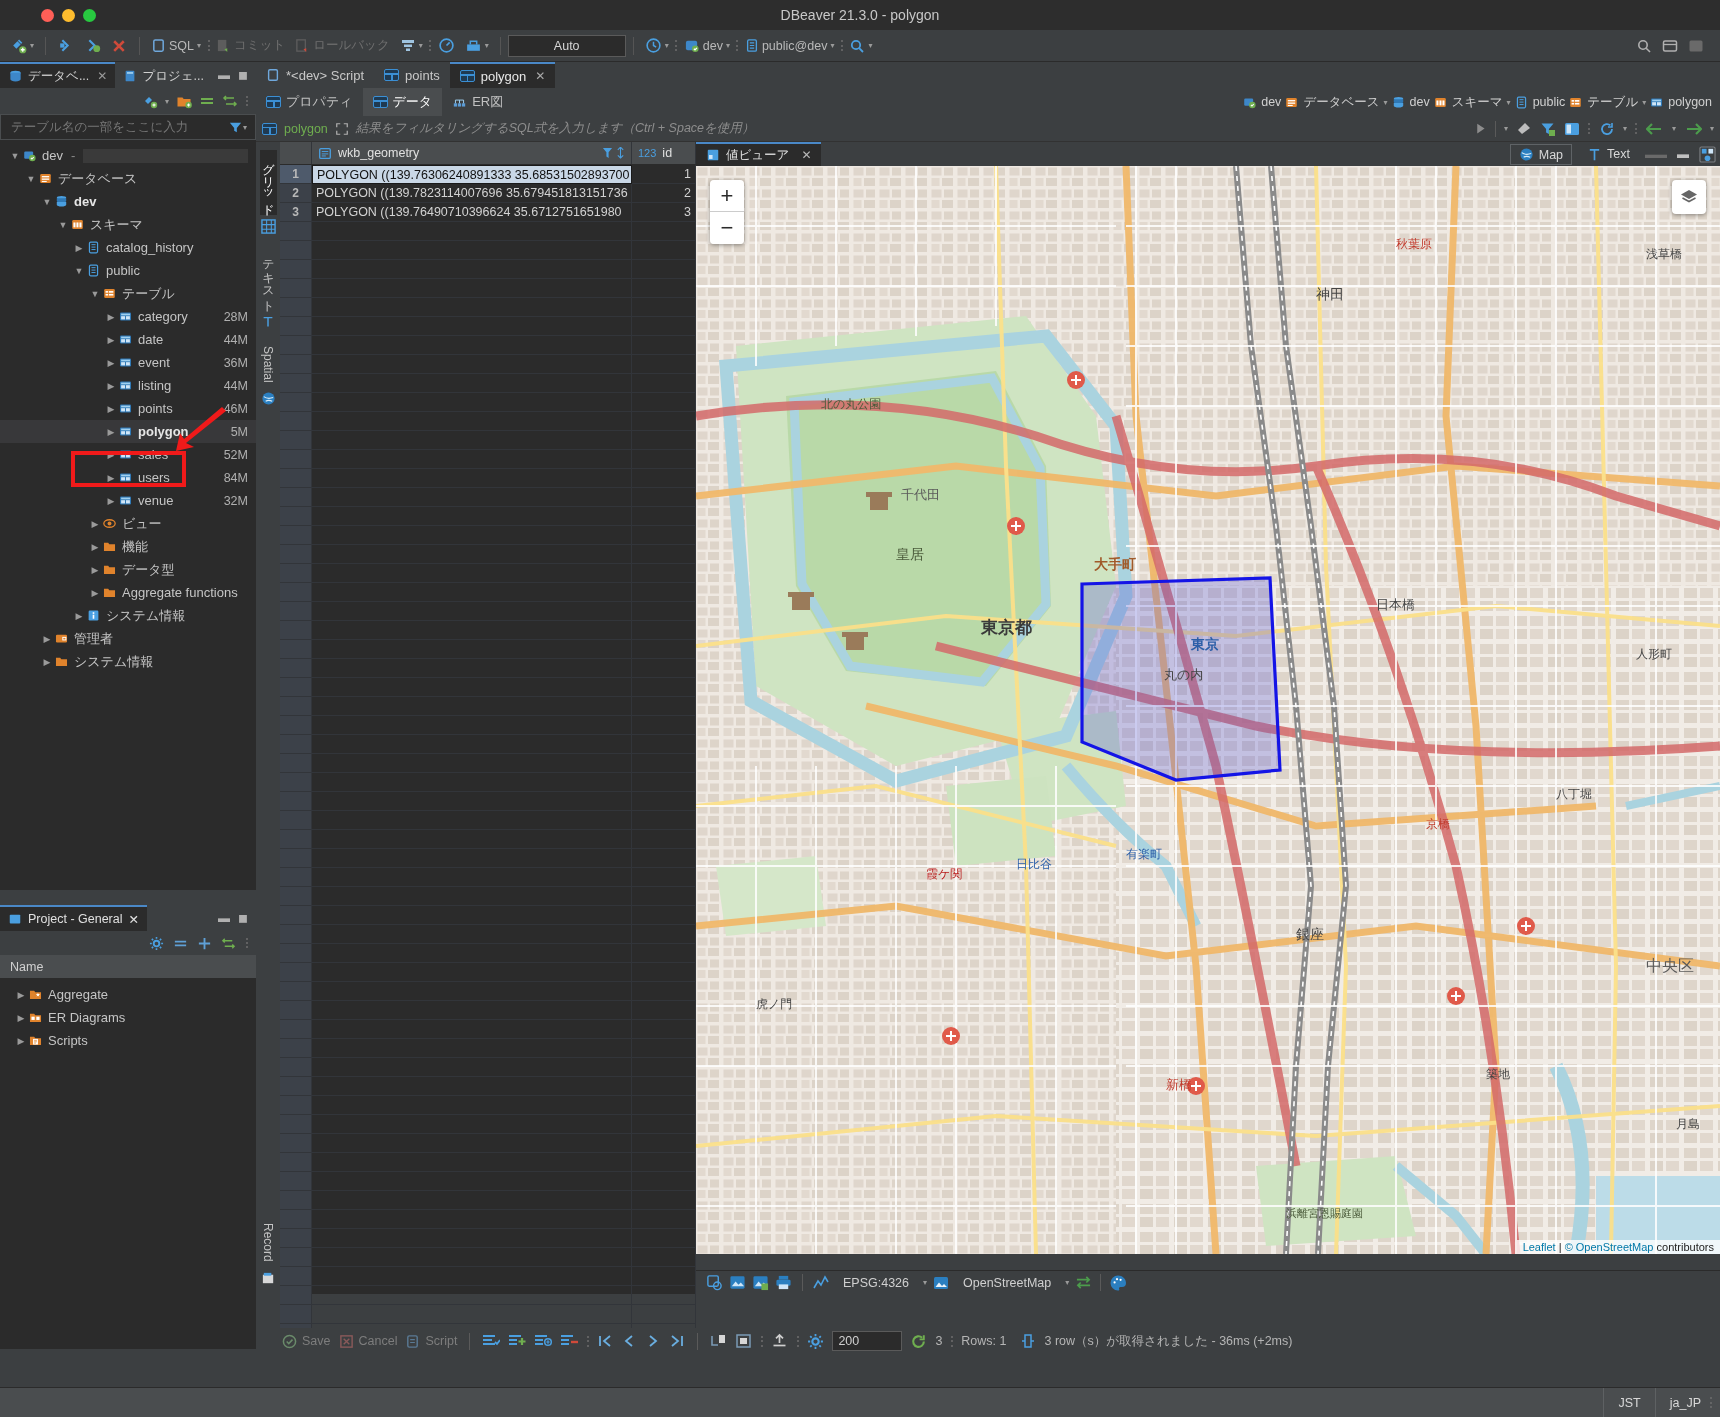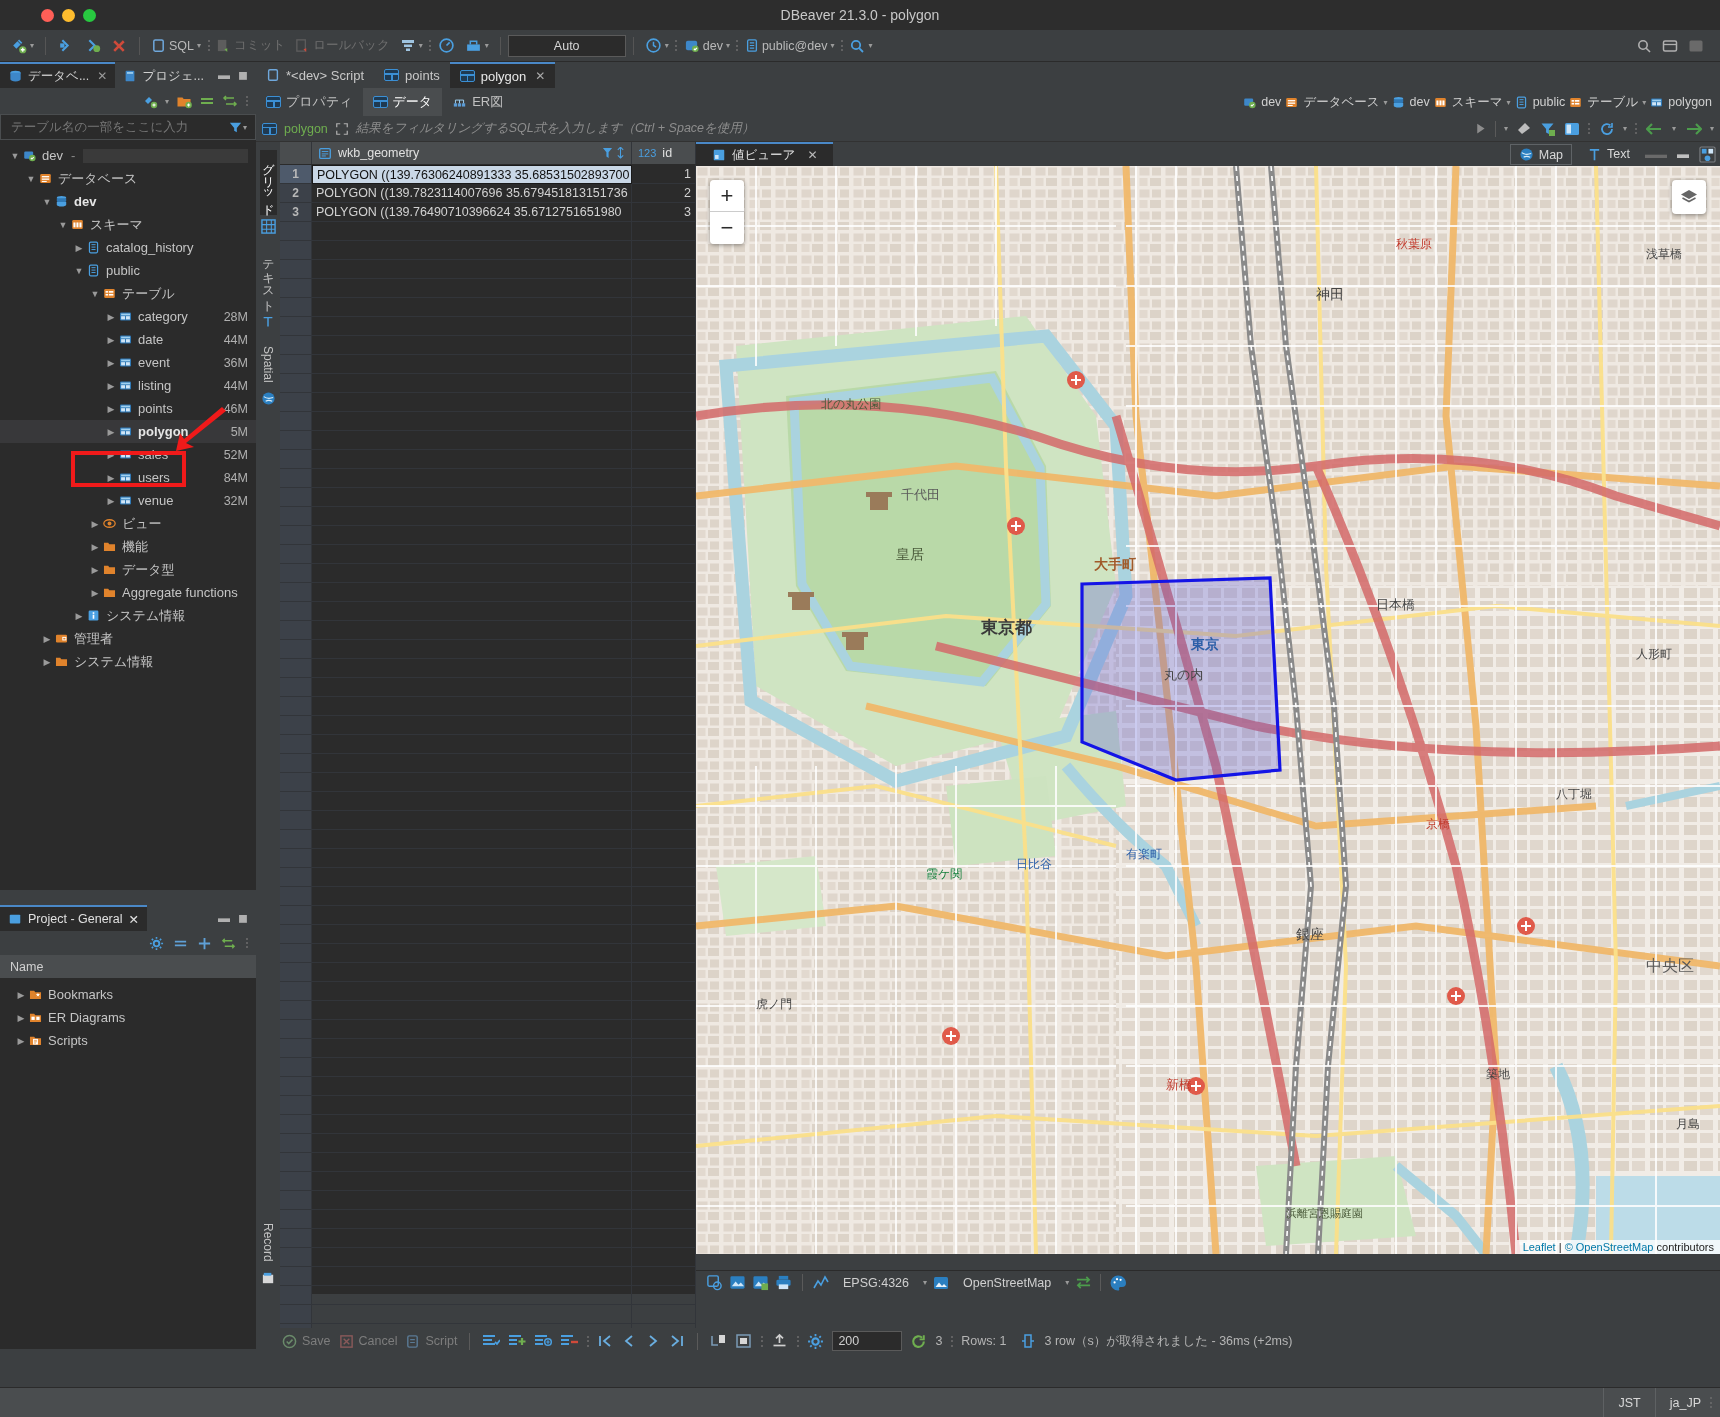--- a/index.html
+++ b/index.html
@@ -173,21 +173,21 @@
   .grow.sel .cell.geom { background: #c9d7e6; color:#111; border:1px solid #1a1a1a; }
   .grid-empty-row { display:flex; height:19px; }
   .grid-empty-row .num { width:32px; background:#3c4149; border-right:1px solid #32353a; border-bottom:1px solid #32353a;}
   .grid-empty-row .c1 { width:320px; border-right:1px solid #32353a; border-bottom:1px solid #32353a;}
   .grid-empty-row .c2 { width:64px; border-right:1px solid #32353a; border-bottom:1px solid #32353a;}
 
   
   .mappanel { position: absolute; left: 440px; top: 80px; width: 1024px; height: 1152px; background: #3c3f41; }
   .map-tabs { height: 24px; display: flex; align-items: stretch; position: relative; }
   .map-tab {
-    display: flex; align-items: center; gap: 6px; padding: 0 16px;
+    display: flex; align-items: center; gap: 6px; padding: 0 10px;
     background: #2b2b2b; font-size: 12.5px; color: #e0e0e0; border-top:2px solid #4a88c7;
   }
   .map-tools { position:absolute; right: 4px; top:0; height:24px; display:flex; align-items:center; gap:6px; }
   .mt-btn {
     display:flex; align-items:center; gap:5px; padding: 2px 8px; font-size:12.5px; color:#d8d8d8;
     border:1px solid transparent;
   }
   .mt-btn.bordered { border:1px solid #5f6366;align-items:flex-end; }
 
   .mapview { position: absolute; left: 0; top: 24px; width: 1024px; height: 1088px; overflow: hidden; background: #e8e0d8; }
@@ -799,21 +799,21 @@
     <div class="proj-colhdr">Name</div>
     <div class="proj-list" id="projlist">
         <div class="trow" style="padding-left: 14px;">
           <span class="twist">▶</span>
           <span class="ticon">
             <svg width="15" height="13" viewBox="0 0 16 16">
               <path d="M1.2 3.4h5.2l1.3 1.7h7.1v8.4H1.2z" fill="#e0832c"></path>
               <path d="M11 9.6l1.6 1-0.5-1.8 1.4-1.2-1.9-.2-0.6-1.7-0.6 1.7-1.9.2 1.4 1.2-0.5 1.8z" fill="#fff"></path>
             </svg>
           </span>
-          <span class="tlabel">Bookmarks</span>
+          <span class="tlabel">Aggregate</span>
         </div>
         <div class="trow" style="padding-left: 14px;">
           <span class="twist">▶</span>
           <span class="ticon">
             <svg width="15" height="13" viewBox="0 0 16 16">
               <path d="M1.2 3.4h5.2l1.3 1.7h7.1v8.4H1.2z" fill="#e0832c"></path>
               <rect x="3" y="7" width="4" height="4" fill="#fff"></rect>
               <rect x="9" y="7" width="4" height="4" fill="#fff"></rect>
             </svg>
           </span>
@@ -1547,21 +1547,21 @@
         <div style="position:absolute;left:398px;top:390px;font-size:14px;color:#a05a2a;font-weight:bold;">大手町</div>
         <div style="position:absolute;left:468px;top:500px;font-size:13px;color:#444;">丸の内</div>
         <div style="position:absolute;left:495px;top:470px;font-size:14px;color:#2b5ea8;font-weight:bold;">東京</div>
         <div style="position:absolute;left:680px;top:430px;font-size:13px;color:#444;">日本橋</div>
         <div style="position:absolute;left:620px;top:120px;font-size:14px;color:#444;">神田</div>
         <div style="position:absolute;left:700px;top:70px;font-size:12px;color:#c0392b;">秋葉原</div>
         <div style="position:absolute;left:600px;top:760px;font-size:14px;color:#444;">銀座</div>
         <div style="position:absolute;left:470px;top:910px;font-size:13px;color:#c0392b;">新橋</div>
         <div style="position:absolute;left:430px;top:680px;font-size:12px;color:#2b5ea8;">有楽町</div>
         <div style="position:absolute;left:320px;top:690px;font-size:12px;color:#2b5ea8;">日比谷</div>
-        <div style="position:absolute;left:230px;top:700px;font-size:12px;color:#15803d;">霞ケ関</div>
+        <div style="position:absolute;left:230px;top:700px;font-size:12px;color:#b91c1c;">霞ケ関</div>
         <div style="position:absolute;left:60px;top:830px;font-size:12px;color:#444;">虎ノ門</div>
         <div style="position:absolute;left:860px;top:620px;font-size:12px;color:#444;">八丁堀</div>
         <div style="position:absolute;left:790px;top:900px;font-size:12px;color:#444;">築地</div>
         <div style="position:absolute;left:590px;top:1040px;font-size:11px;color:#4a5a3a;">浜離宮恩賜庭園</div>
         <div style="position:absolute;left:730px;top:650px;font-size:12px;color:#c0392b;">京橋</div>
         <div style="position:absolute;left:940px;top:480px;font-size:12px;color:#444;">人形町</div>
         <div style="position:absolute;left:950px;top:790px;font-size:16px;color:#5a5a5a;">中央区</div>
         <div style="position:absolute;left:980px;top:950px;font-size:12px;color:#444;">月島</div>
         <div style="position:absolute;left:950px;top:80px;font-size:12px;color:#444;">浅草橋</div>
 

